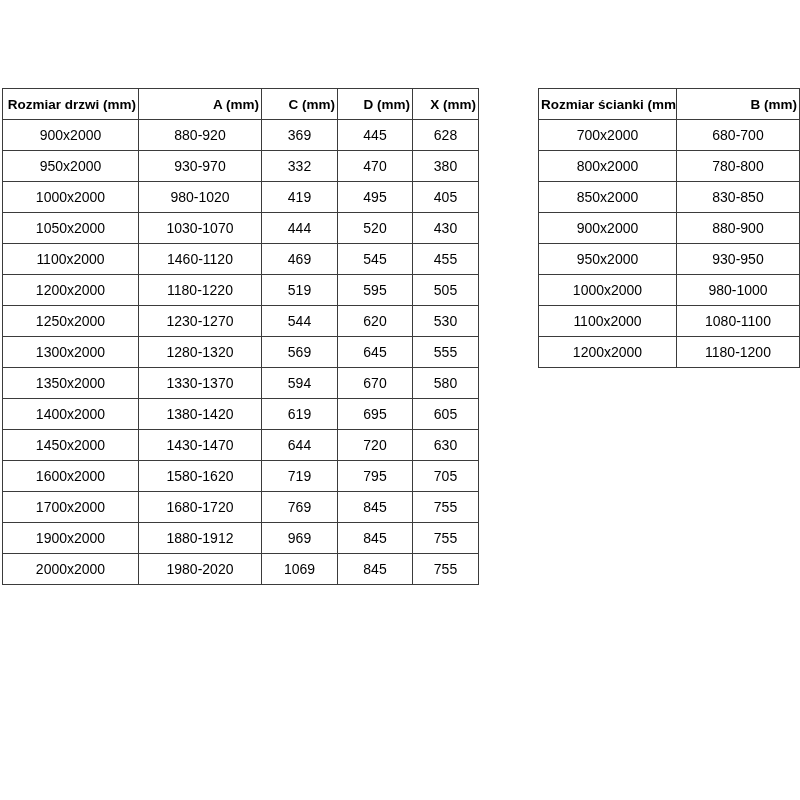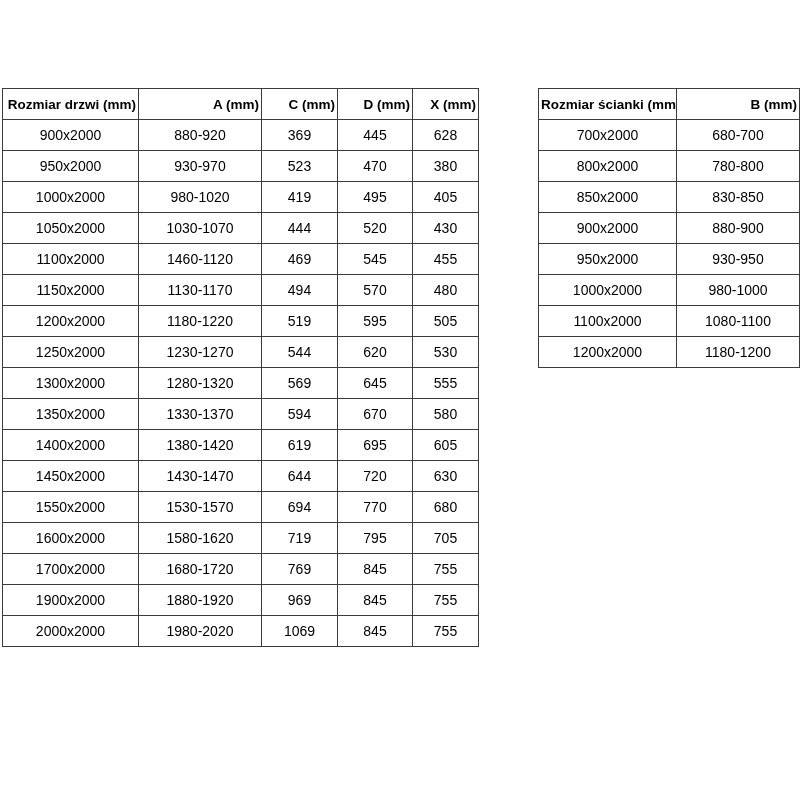--- a/index.html
+++ b/index.html
@@ -76,21 +76,21 @@
       <tr>
         <td>900x2000</td>
         <td>880-920</td>
         <td>369</td>
         <td>445</td>
         <td>628</td>
       </tr>
       <tr>
         <td>950x2000</td>
         <td>930-970</td>
-        <td>523</td>
+        <td>332</td>
         <td>470</td>
         <td>380</td>
       </tr>
       <tr>
         <td>1000x2000</td>
         <td>980-1020</td>
         <td>419</td>
         <td>495</td>
         <td>405</td>
       </tr>
@@ -102,27 +102,20 @@
         <td>430</td>
       </tr>
       <tr>
         <td>1100x2000</td>
         <td>1460-1120</td>
         <td>469</td>
         <td>545</td>
         <td>455</td>
       </tr>
       <tr>
-        <td>1150x2000</td>
-        <td>1130-1170</td>
-        <td>494</td>
-        <td>570</td>
-        <td>480</td>
-      </tr>
-      <tr>
         <td>1200x2000</td>
         <td>1180-1220</td>
         <td>519</td>
         <td>595</td>
         <td>505</td>
       </tr>
       <tr>
         <td>1250x2000</td>
         <td>1230-1270</td>
         <td>544</td>
@@ -151,43 +144,36 @@
         <td>605</td>
       </tr>
       <tr>
         <td>1450x2000</td>
         <td>1430-1470</td>
         <td>644</td>
         <td>720</td>
         <td>630</td>
       </tr>
       <tr>
-        <td>1550x2000</td>
-        <td>1530-1570</td>
-        <td>694</td>
-        <td>770</td>
-        <td>680</td>
-      </tr>
-      <tr>
         <td>1600x2000</td>
         <td>1580-1620</td>
         <td>719</td>
         <td>795</td>
         <td>705</td>
       </tr>
       <tr>
         <td>1700x2000</td>
         <td>1680-1720</td>
         <td>769</td>
         <td>845</td>
         <td>755</td>
       </tr>
       <tr>
         <td>1900x2000</td>
-        <td>1880-1920</td>
+        <td>1880-1912</td>
         <td>969</td>
         <td>845</td>
         <td>755</td>
       </tr>
       <tr>
         <td>2000x2000</td>
         <td>1980-2020</td>
         <td>1069</td>
         <td>845</td>
         <td>755</td>

